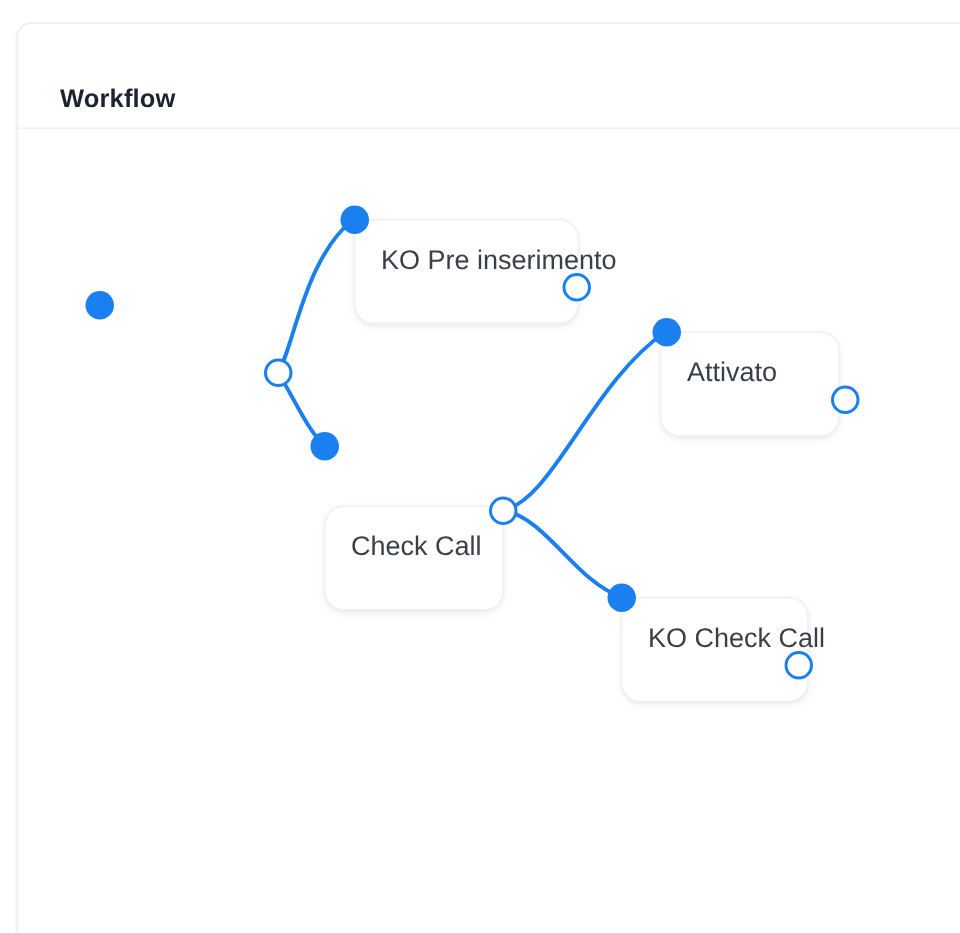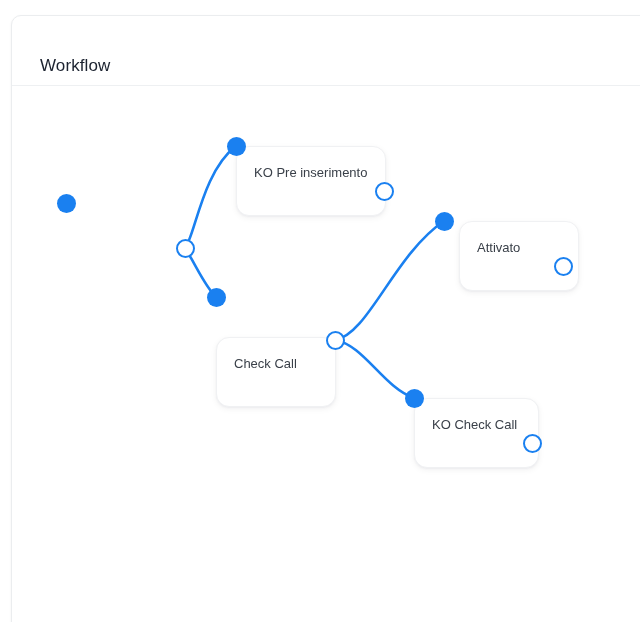--- a/index.html
+++ b/index.html
@@ -45,21 +45,21 @@
     height: 70px;
     border-bottom: 1px solid #eef0f2;
     box-sizing: border-box;
   }
 
   .panel-title {
     position: absolute;
     left: 28px;
     top: 40px;
     font-size: 17px;
-    font-weight: normal;
+    font-weight: bold;
     color: #1c2330;
     letter-spacing: 0.1px;
     white-space: nowrap;
   }
 
   
   .canvas {
     position: absolute;
     left: 0;
     top: 71px;
@@ -93,21 +93,21 @@
     border-radius: 13px;
     box-shadow: 0 2px 6px rgba(17, 24, 39, 0.055),
                 0 1px 2px rgba(17, 24, 39, 0.04);
     box-sizing: border-box;
   }
 
   .node-label {
     position: absolute;
     left: 17px;
     top: 18px;
-    font-size: 13px;
+    font-size: 18px;
     color: #3a4049;
     white-space: nowrap;
     line-height: 16px;
   }
 
   
   .port {
     position: absolute;
     box-sizing: border-box;
   }
@@ -149,21 +149,21 @@
           <div class="node" style="left: 224px; top: 59px; width: 150px; height: 70px;">
             <div class="node-label">KO Pre inserimento</div>
           </div>
           <div class="port port-in" style="left: 214.5px; top: 49.5px;"></div>
           <div class="port port-out" style="left: 362.5px; top: 94.5px;"></div>
           <div class="node" style="left: 204px; top: 210px; width: 120px; height: 70px; margin-top: 40px;">
             <div class="node-label">Check Call</div>
           </div>
           <div class="port port-in" style="left: 194.5px; top: 200.5px;"></div>
           <div class="port port-out" style="left: 313.5px; top: 243.5px;"></div>
-          <div class="node" style="left: 447px; top: 134px; width: 120px; height: 70px;">
+          <div class="node" style="left: 428px; top: 134px; width: 120px; height: 70px;">
             <div class="node-label">Attivato</div>
           </div>
           <div class="port port-in" style="left: 422.5px; top: 124.5px;"></div>
           <div class="port port-out" style="left: 541.5px; top: 169.5px;"></div>
           <div class="node" style="left: 402px; top: 311px; width: 125px; height: 70px;">
             <div class="node-label">KO Check Call</div>
           </div>
           <div class="port port-in" style="left: 392.5px; top: 301.5px;"></div>
           <div class="port port-out" style="left: 510.5px; top: 346.5px;"></div>
         </div>

